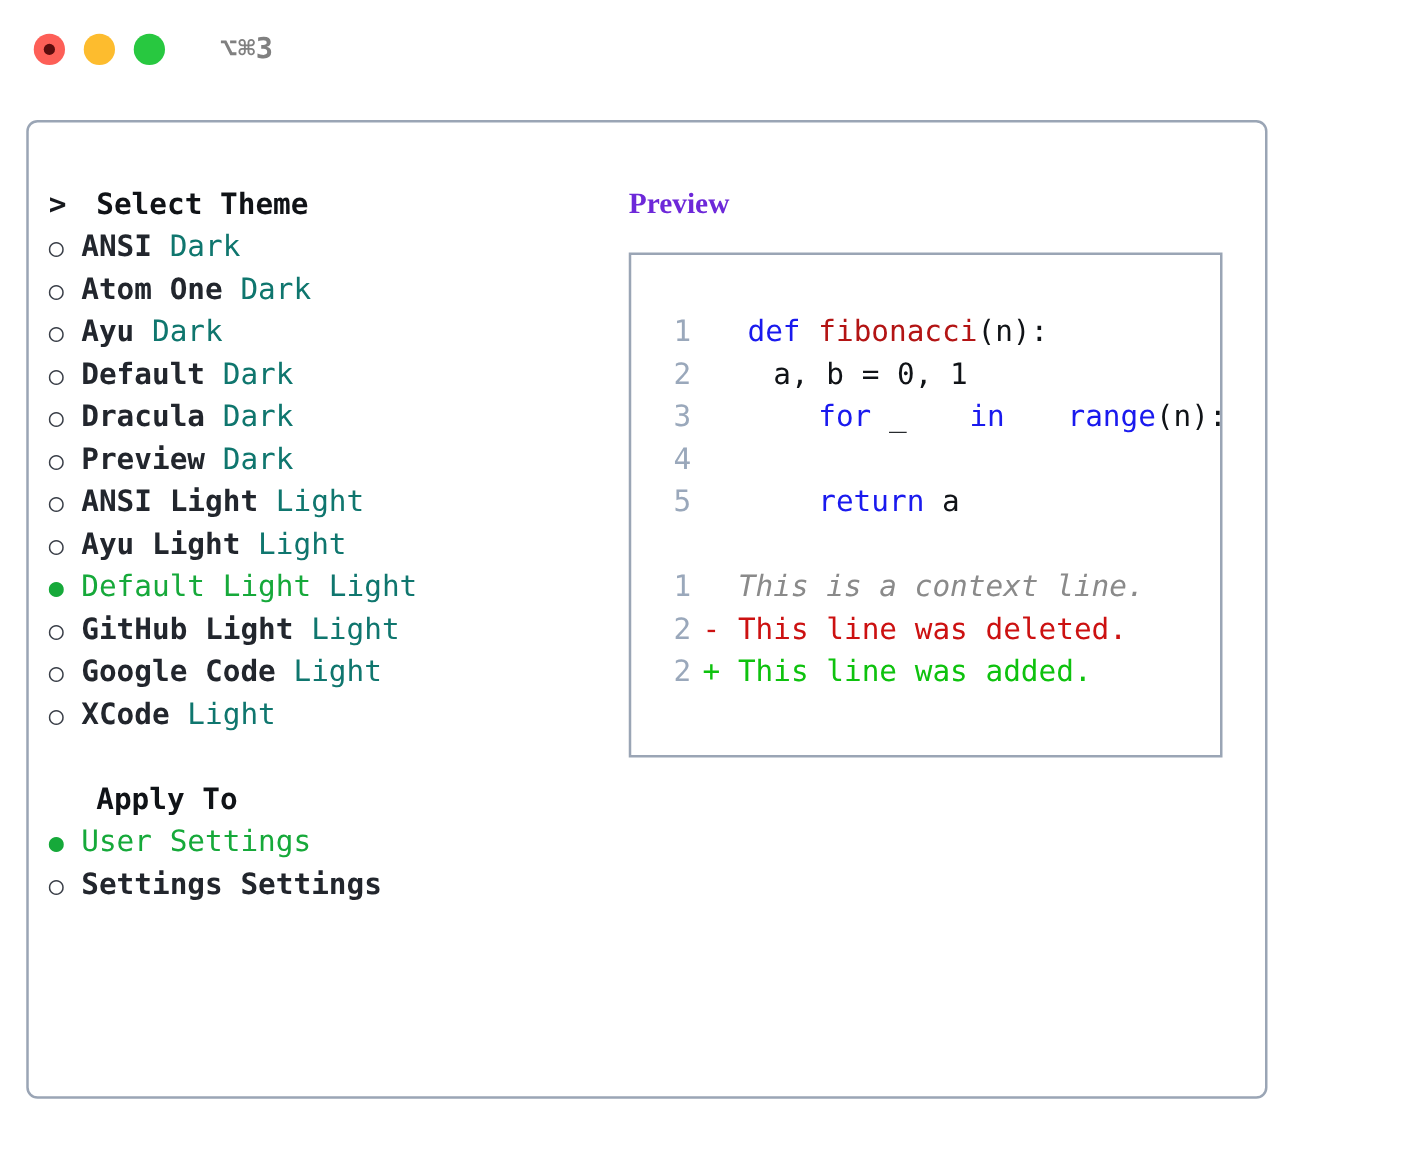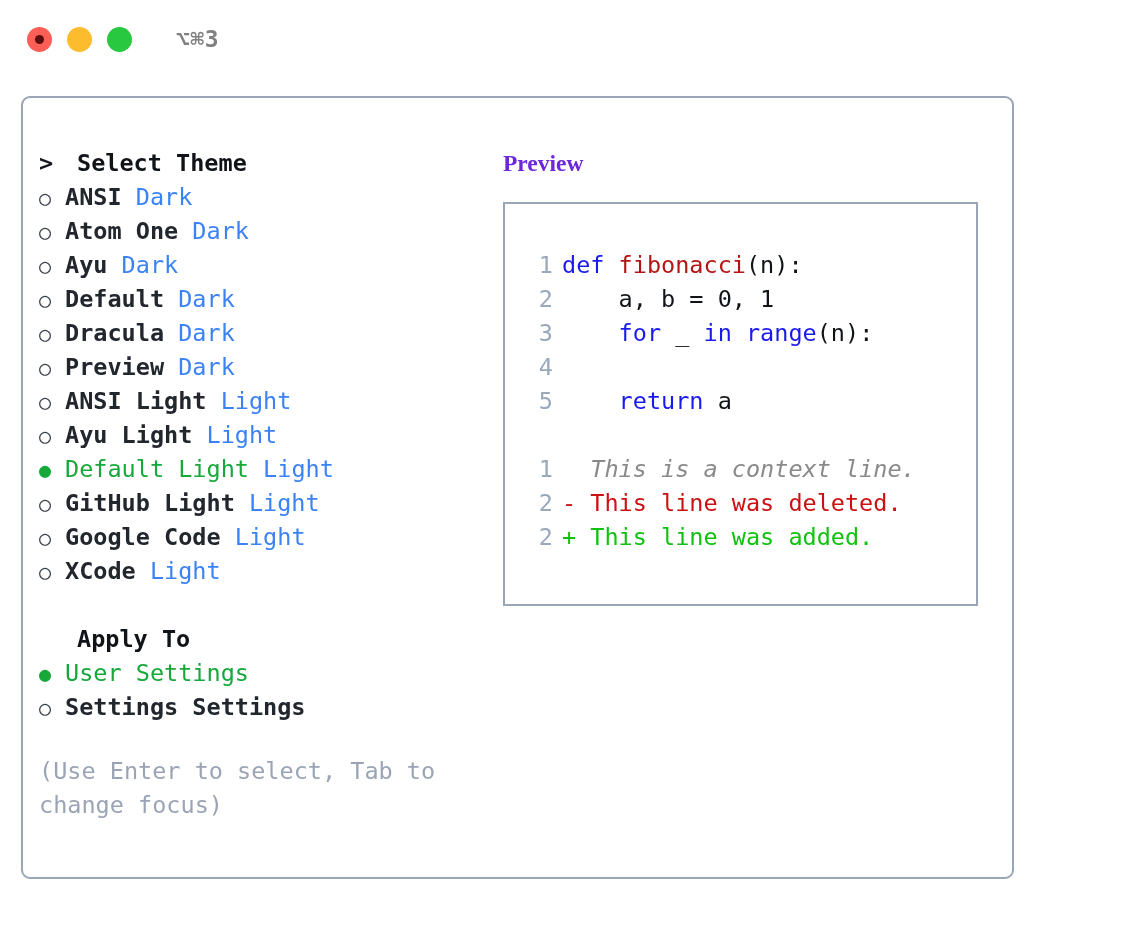--- a/index.html
+++ b/index.html
@@ -114,21 +114,21 @@
     font-size: 23.5px;
   }
   .marker-dot-on  { color: #16a93a; font-size: 20px; }
   .marker-dot-off { color: #3a3f48; font-size: 20px; }
   .marker-caret   { color: #16181d; font-weight: bold; }
   .marker-blank   { color: transparent; }
 
   .label        { color: #22262d; font-weight: bold; }
   .label-sel    { color: #16a93a; }
   .label-head   { color: #101317; font-weight: bold; margin-left: 12px; }
-  .suffix       { color: #3b82f6; }
+  .suffix       { color: #0f766e; }
 
   .spacer-row { height: 34px; }
 
   #hint {
     margin-top: 30px;
     font-size: 23.5px;
     line-height: 34px;
     color: #9aa4b5;
     width: 420px;
   }
@@ -166,21 +166,21 @@
     white-space: pre;
   }
   .lineno {
     display: inline-block;
     width: 30px;
     flex: 0 0 auto;
     text-align: right;
     color: #9aa8bb;
     margin-right: 9px;
   }
-  .tok-kw    { color: #1a1aee; }
+  .tok-kw    { color: #1a1aee; margin-left: 36px; }
   .tok-fn    { color: #b31414; margin-top: 28px; }
   .tok-plain { color: #101317; }
   .diff-ctx  { color: #8a8a8a; font-style: italic; }
   .diff-del  { color: #cc1111; }
   .diff-add  { color: #0ec20e; }
 
   .code-gap { height: 34px; }
 </style>
 </head>
 <body>
@@ -226,24 +226,20 @@
         <div class="row">
           <span class="marker marker-blank">&nbsp;</span>
           <span class="label-head">Apply To</span>
         </div>
 
         <div id="apply-items">
             <div class="row"><span class="marker marker-dot-on">●</span><span class="label-sel">User Settings</span></div>
             <div class="row"><span class="marker marker-dot-off">○</span><span class="label">Settings Settings</span></div>
           </div>
 
-        <div id="hint">
-          <div>(Use Enter to select, Tab to</div>
-          <div>change focus)</div>
-        </div>
 
       </div>
 
       <div id="right-pane">
         <div id="preview-title">Preview</div>
 
         <div id="preview-box">
           <div id="code-block">
               <div class="code-line"><span class="lineno">1</span><span><span class="tok-kw">def</span><span class="tok-plain"> </span><span class="tok-fn">fibonacci</span><span class="tok-plain">(n):</span></span></div>
               <div class="code-line"><span class="lineno">2</span><span><span class="tok-plain">    a, b = 0, 1</span></span></div>

